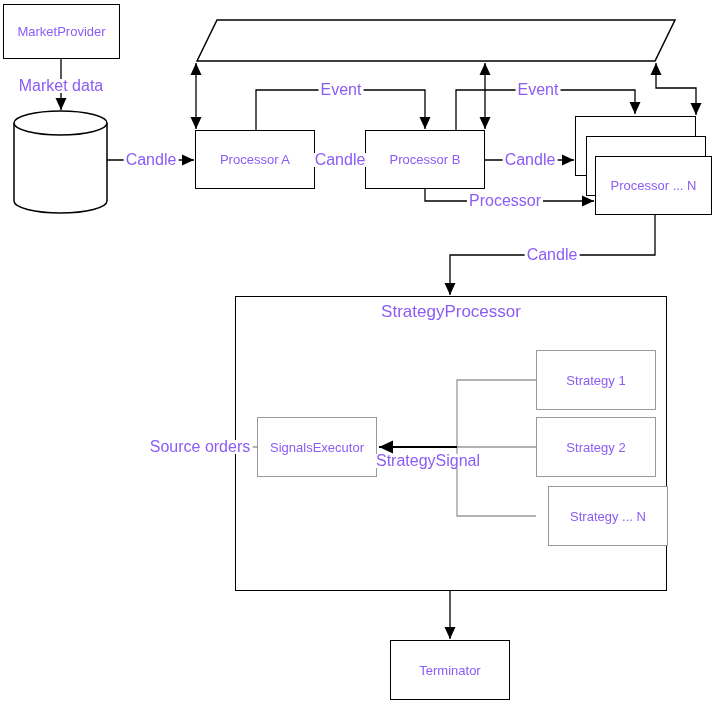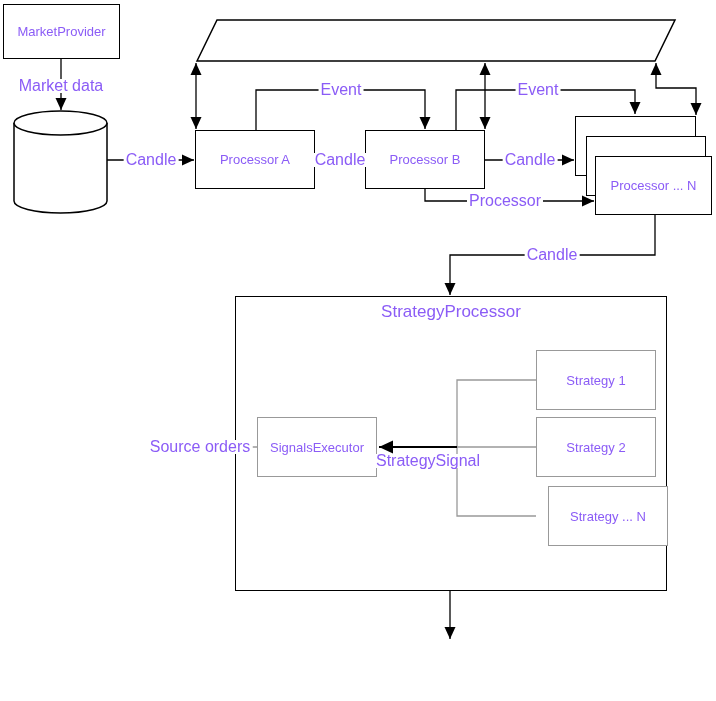--- a/index.html
+++ b/index.html
@@ -98,20 +98,21 @@
   <div class="container-node lvl" style="left:235px; top:296px; width:432px; height:295px;">
     <div class="container-title">StrategyProcessor</div>
   </div>
 
   <div class="node gray lvl" style="left:257px; top:417px; width:120px; height:60px;">SignalsExecutor</div>
   <div class="node gray lvl" style="left:536px; top:350px; width:120px; height:60px;">Strategy 1</div>
   <div class="node gray lvl" style="left:536px; top:417px; width:120px; height:60px;">Strategy 2</div>
   <div class="node gray lvl" style="left:548px; top:486px; width:120px; height:60px;">Strategy ... N</div>
 
 
+  <div class="node lvl" style="left:390px; top:640px; width:120px; height:60px;">Terminator</div>
 
   <svg class="wires" viewBox="0 0 716 701">
     <defs>
       <marker id="ae" viewBox="0 0 12 12" refX="12" refY="6" markerWidth="12" markerHeight="12" orient="auto" markerUnits="userSpaceOnUse">
         <path d="M0 0.5 L12 6 L0 11.5 z" fill="#000000"></path>
       </marker>
       <marker id="as" viewBox="0 0 12 12" refX="12" refY="6" markerWidth="12" markerHeight="12" orient="auto-start-reverse" markerUnits="userSpaceOnUse">
         <path d="M0 0.5 L12 6 L0 11.5 z" fill="#000000"></path>
       </marker>
       <marker id="aeBig" viewBox="0 0 14 14" refX="14" refY="7" markerWidth="14" markerHeight="14" orient="auto" markerUnits="userSpaceOnUse">

